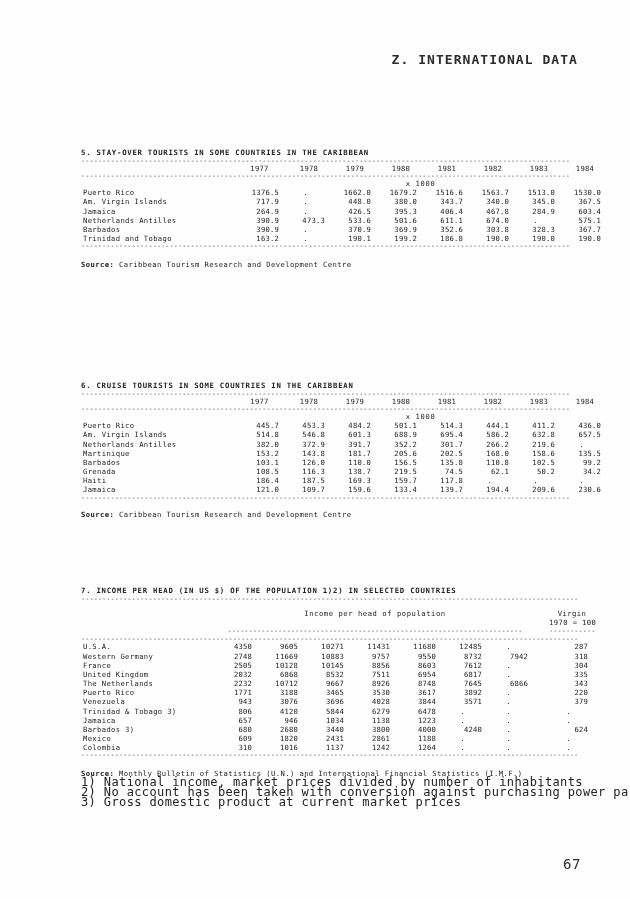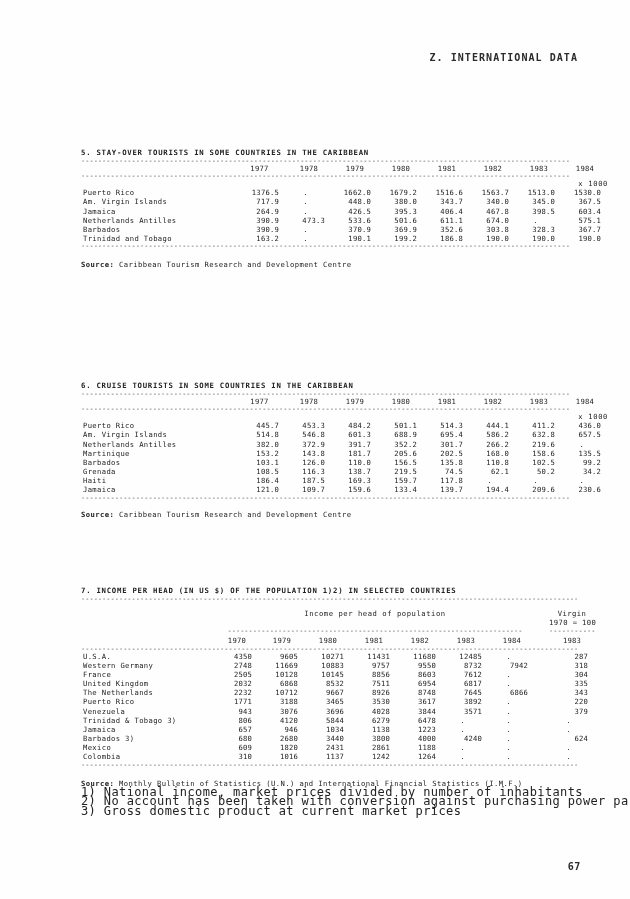--- a/index.html
+++ b/index.html
@@ -19,34 +19,34 @@
     position: absolute;
     inset: 0;
     background: #fefefe;
   }
 
   
   .running-head {
     position: absolute;
     top: 52px;
     right: 52px;
-    font-size: 10px;
+    font-size: 13px;
     letter-spacing: 1.05px;
     font-weight: 700;
     color: #2b2b2b;
     white-space: nowrap;
   }
 
   
   .folio {
     position: absolute;
     bottom: 27px;
     right: 49px;
-    font-size: 10px;
-    font-weight: 700;
+    font-size: 14px;
+    font-weight: 400;
     letter-spacing: 0.6px;
     color: #2b2b2b;
     margin-left: 28px;
   }
 
   
   .block {
     position: absolute;
     left: 81px;
     width: 514px;
@@ -100,21 +100,21 @@
   .num {
     text-align: right;
     padding-right: 7px !important;
     letter-spacing: 0.2px;
   }
   .dot {
     text-align: center;
     padding-right: 7px !important;
   }
   .unit-row td {
-    text-align: right;
+    text-align: center;
     font-size: 7.1px;
     letter-spacing: 0.7px;
     line-height: 12px;
   }
   .src {
     font-size: 7.2px;
     letter-spacing: 0.42px;
     color: #222;
     white-space: nowrap;
   }
@@ -224,21 +224,21 @@
           <td class="num">367.5</td>
         </tr>
         <tr>
           <td class="rowlabel">Jamaica</td>
           <td class="num">264.9</td>
           <td class="dot">.</td>
           <td class="num">426.5</td>
           <td class="num">395.3</td>
           <td class="num">406.4</td>
           <td class="num">467.8</td>
-          <td class="num">398.5</td>
+          <td class="num">284.9</td>
           <td class="num">603.4</td>
         </tr>
         <tr>
           <td class="rowlabel">Netherlands Antilles</td>
           <td class="num">390.9</td>
           <td class="num">473.3</td>
           <td class="num">533.6</td>
           <td class="num">501.6</td>
           <td class="num">611.1</td>
           <td class="num">674.0</td>
@@ -446,32 +446,20 @@
             <div>Virgin</div>
             <div>1970 = 100</div>
           </td>
         </tr>
         <tr>
           <td></td>
           <td colspan="7" class="minirule"><span id="r7s">----------------------------------------------------------------------</span></td>
           <td></td>
           <td class="minirule"><span id="r7i">-------------</span></td>
         </tr>
-        <tr>
-          <td></td>
-          <td class="colhead">1970</td>
-          <td class="colhead">1979</td>
-          <td class="colhead">1980</td>
-          <td class="colhead">1981</td>
-          <td class="colhead">1982</td>
-          <td class="colhead">1983</td>
-          <td class="colhead">1984</td>
-          <td></td>
-          <td class="colhead">1983</td>
-        </tr>
       </tbody>
     </table>
 
     <div class="rule"><span id="r7b">----------------------------------------------------------------------------------------------------------------------</span></div>
 
     <table class="grid">
       <colgroup>
         <col style="width:134px">
           <col style="width:44px">
           <col style="width:46px">

